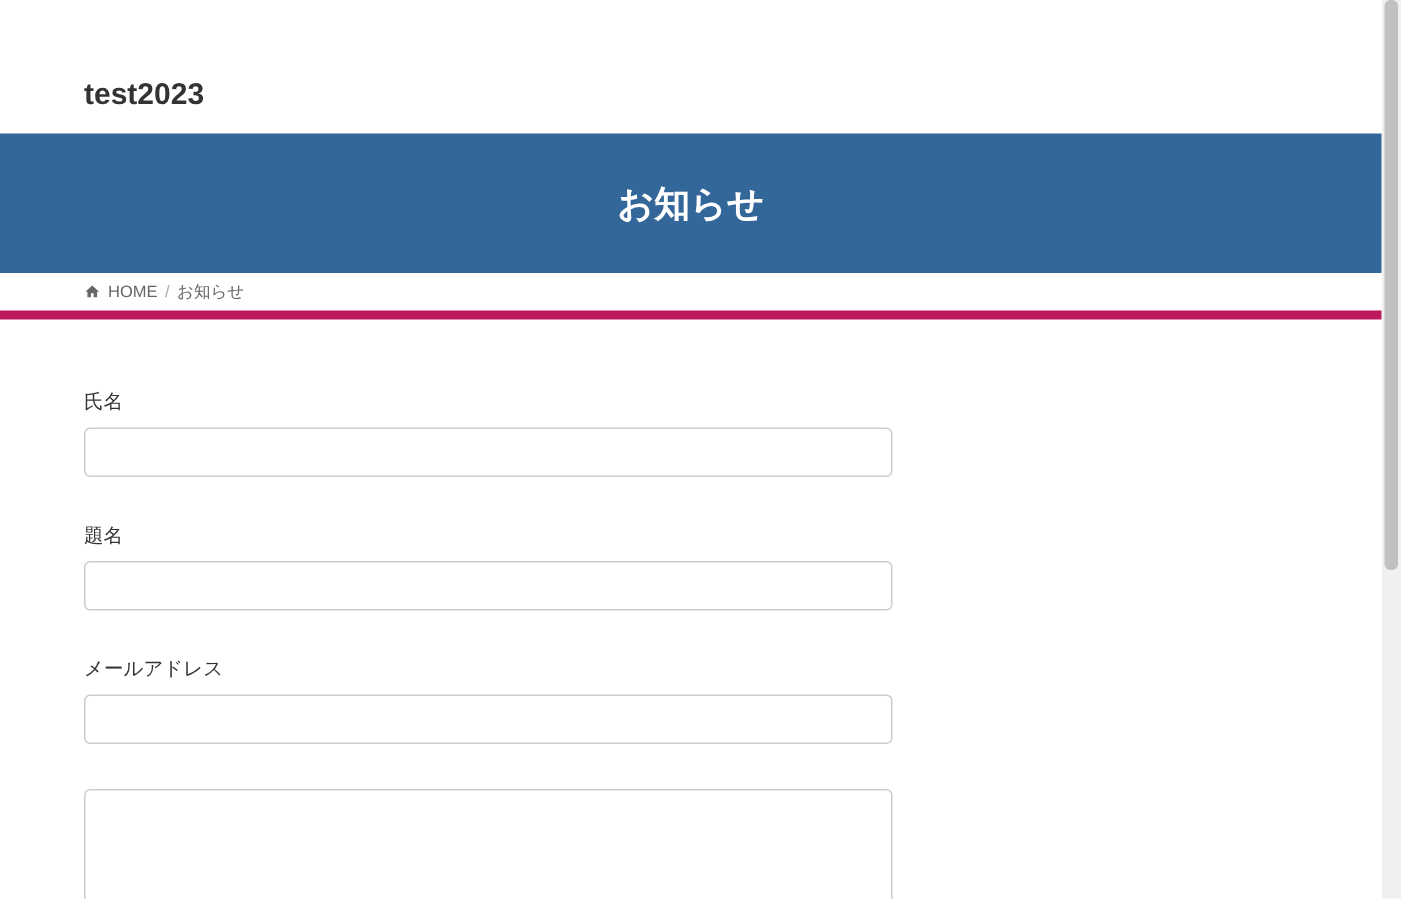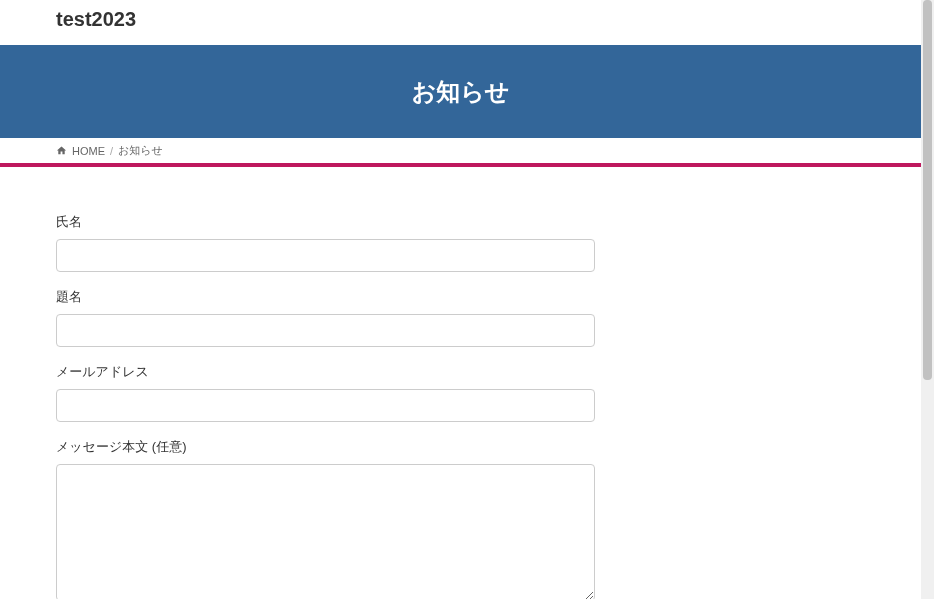--- a/index.html
+++ b/index.html
@@ -35,54 +35,55 @@
       background: #c1c1c1;
       border-radius: 4px;
     }
     .header {
       padding: 8px 56px 14px;
     }
     .site-title {
       font-size: 20px;
       font-weight: 700;
       color: #333;
+      margin-top: 44px;
     }
     .hero {
       background: #336699;
       color: #fff;
       height: 93px;
       display: flex;
       align-items: center;
       justify-content: center;
     }
     .hero-title {
       font-size: 24px;
       font-weight: 700;
     }
     .breadcrumb {
-      border-bottom: 4px solid #be185d;
+      border-bottom: 6px solid #be185d;
       padding: 5px 56px;
       font-size: 11px;
       color: #666;
       display: flex;
       align-items: center;
       gap: 5px;
     }
     .home-icon {
       display: inline-flex;
       align-items: center;
     }
     .home-icon svg { width: 11px; height: 11px; fill: #666; }
     .breadcrumb a { color: #666; text-decoration: none; }
     .breadcrumb .sep { color: #aaa; }
     .content {
       padding: 46px 56px 20px;
     }
     .form-group {
-      margin-bottom: 16px;
+      margin-bottom: 30px;
     }
     .form-label {
       display: block;
       font-size: 13px;
       color: #333;
       margin-bottom: 8px;
     }
     .form-input {
       width: 539px;
       height: 33px;
@@ -137,21 +138,20 @@
       <label class="form-label">題名</label>
       <input type="text" class="form-input" value="" style="">
     </div>
 
     <div class="form-group">
       <label class="form-label">メールアドレス</label>
       <input type="text" class="form-input" value="" style="">
     </div>
 
     <div class="form-group">
-      <label class="form-label">メッセージ本文 (任意)</label>
       <textarea class="form-textarea" style=""></textarea>
     </div>
   </div>
 </div>
 
 <div class="scrollbar-track">
   <div class="scrollbar-thumb"></div>
 </div>
 
 </body></html>

